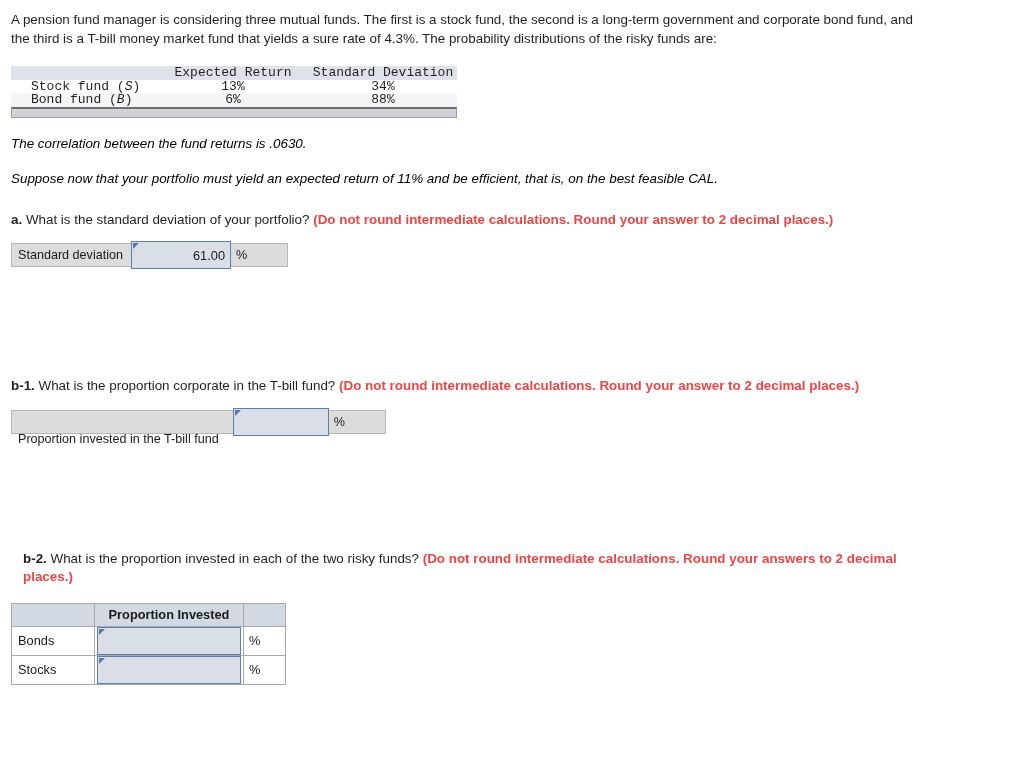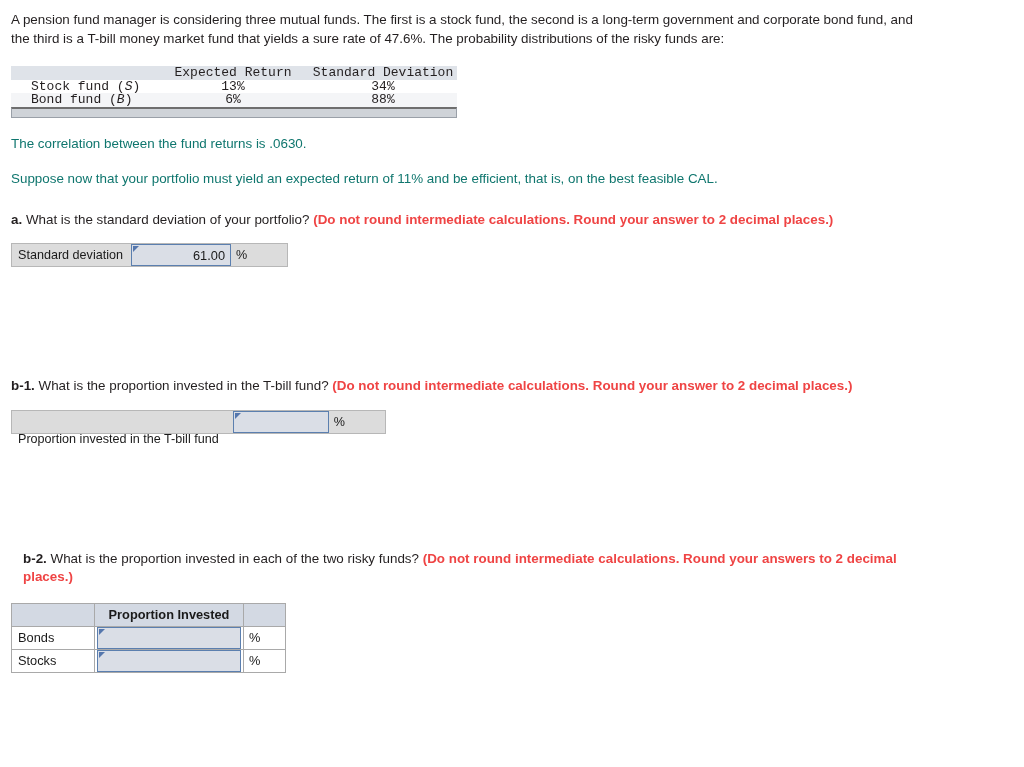--- a/index.html
+++ b/index.html
@@ -66,22 +66,23 @@
     border-left: 1px solid #9aa0a8;
     border-right: 1px solid #9aa0a8;
     border-bottom: 1px solid #9aa0a8;
   }
 
   
   .para {
     margin-top: 17px;
     font-size: 13.4px;
     line-height: 18.5px;
-    color: #0f766e;
+    color: #000000;
     width: 930px;
+    font-style: italic;
   }
   .q-block {
     margin-top: 22px;
     width: 930px;
     line-height: 18.5px;
     font-size: 13.4px;
     color: #231f20;
   }
   .q-label { font-weight: bold; }
   .q-hint { color: #ef4444; font-weight: bold; }
@@ -115,21 +116,21 @@
     font-size: 12.6px;
     color: #1a1a1a;
   }
   .ans-strip .pad { width: 34px; }
 
   
   .inp {
     position: relative;
     background: #dadee6;
     border: 1px solid #5b7faf;
-    height: 22px;
+    height: 28px;
     display: flex;
     align-items: center;
     justify-content: flex-end;
     padding: 0 5px 0 4px;
     font-size: 12.8px;
     color: #1a1a1a;
     font-family: "Liberation Sans", sans-serif;
   }
   .inp::before {
     content: "";
@@ -164,21 +165,21 @@
   table.prop-table tbody td.c-input { background: #ffffff; padding: 0 2px; }
   table.prop-table tbody td.c-unit  { background: #ffffff; padding-left: 5px; }
   table.prop-table tbody td.c-input .inp { width: 144px; }
 </style>
 </head>
 <body>
 
 <div class="page">
 
   
-  <p class="intro">A pension fund manager is considering three mutual funds. The first is a stock fund, the second is a long-term government and corporate bond fund, and the third is a T-bill money market fund that yields a sure rate of 47.6%. The probability distributions of the risky funds are:</p>
+  <p class="intro">A pension fund manager is considering three mutual funds. The first is a stock fund, the second is a long-term government and corporate bond fund, and the third is a T-bill money market fund that yields a sure rate of 4.3%. The probability distributions of the risky funds are:</p>
 
   
   <div class="fin-table-wrap">
     <table class="fin-table">
       <thead>
         <tr>
           <th class="c-label"></th>
           <th class="c-er">Expected Return</th>
           <th class="c-sd">Standard Deviation</th>
         </tr>
@@ -214,21 +215,21 @@
     <span class="lbl">Standard deviation</span>
     <span class="fieldwrap">
       <span class="inp w-a" placeholder="">61.00</span>
     </span>
     <span class="unit">%</span>
     <span class="pad"></span>
   </div>
 
   
   <div class="q-block" style="margin-top:110px;">
-    <span class="q-label">b-1.</span><span> What is the proportion invested in the T-bill fund? </span><span class="q-hint">(Do not round intermediate calculations. Round your answer to 2 decimal places.)</span>
+    <span class="q-label">b-1.</span><span> What is the proportion corporate in the T-bill fund? </span><span class="q-hint">(Do not round intermediate calculations. Round your answer to 2 decimal places.)</span>
   </div>
 
   <div class="ans-strip">
     <span class="lbl" style="padding-right:14px;margin-top:28px;">Proportion invested in the T-bill fund</span>
     <span class="fieldwrap">
       <span class="inp w-b1" placeholder=""></span>
     </span>
     <span class="unit">%</span>
     <span class="pad"></span>
   </div>

